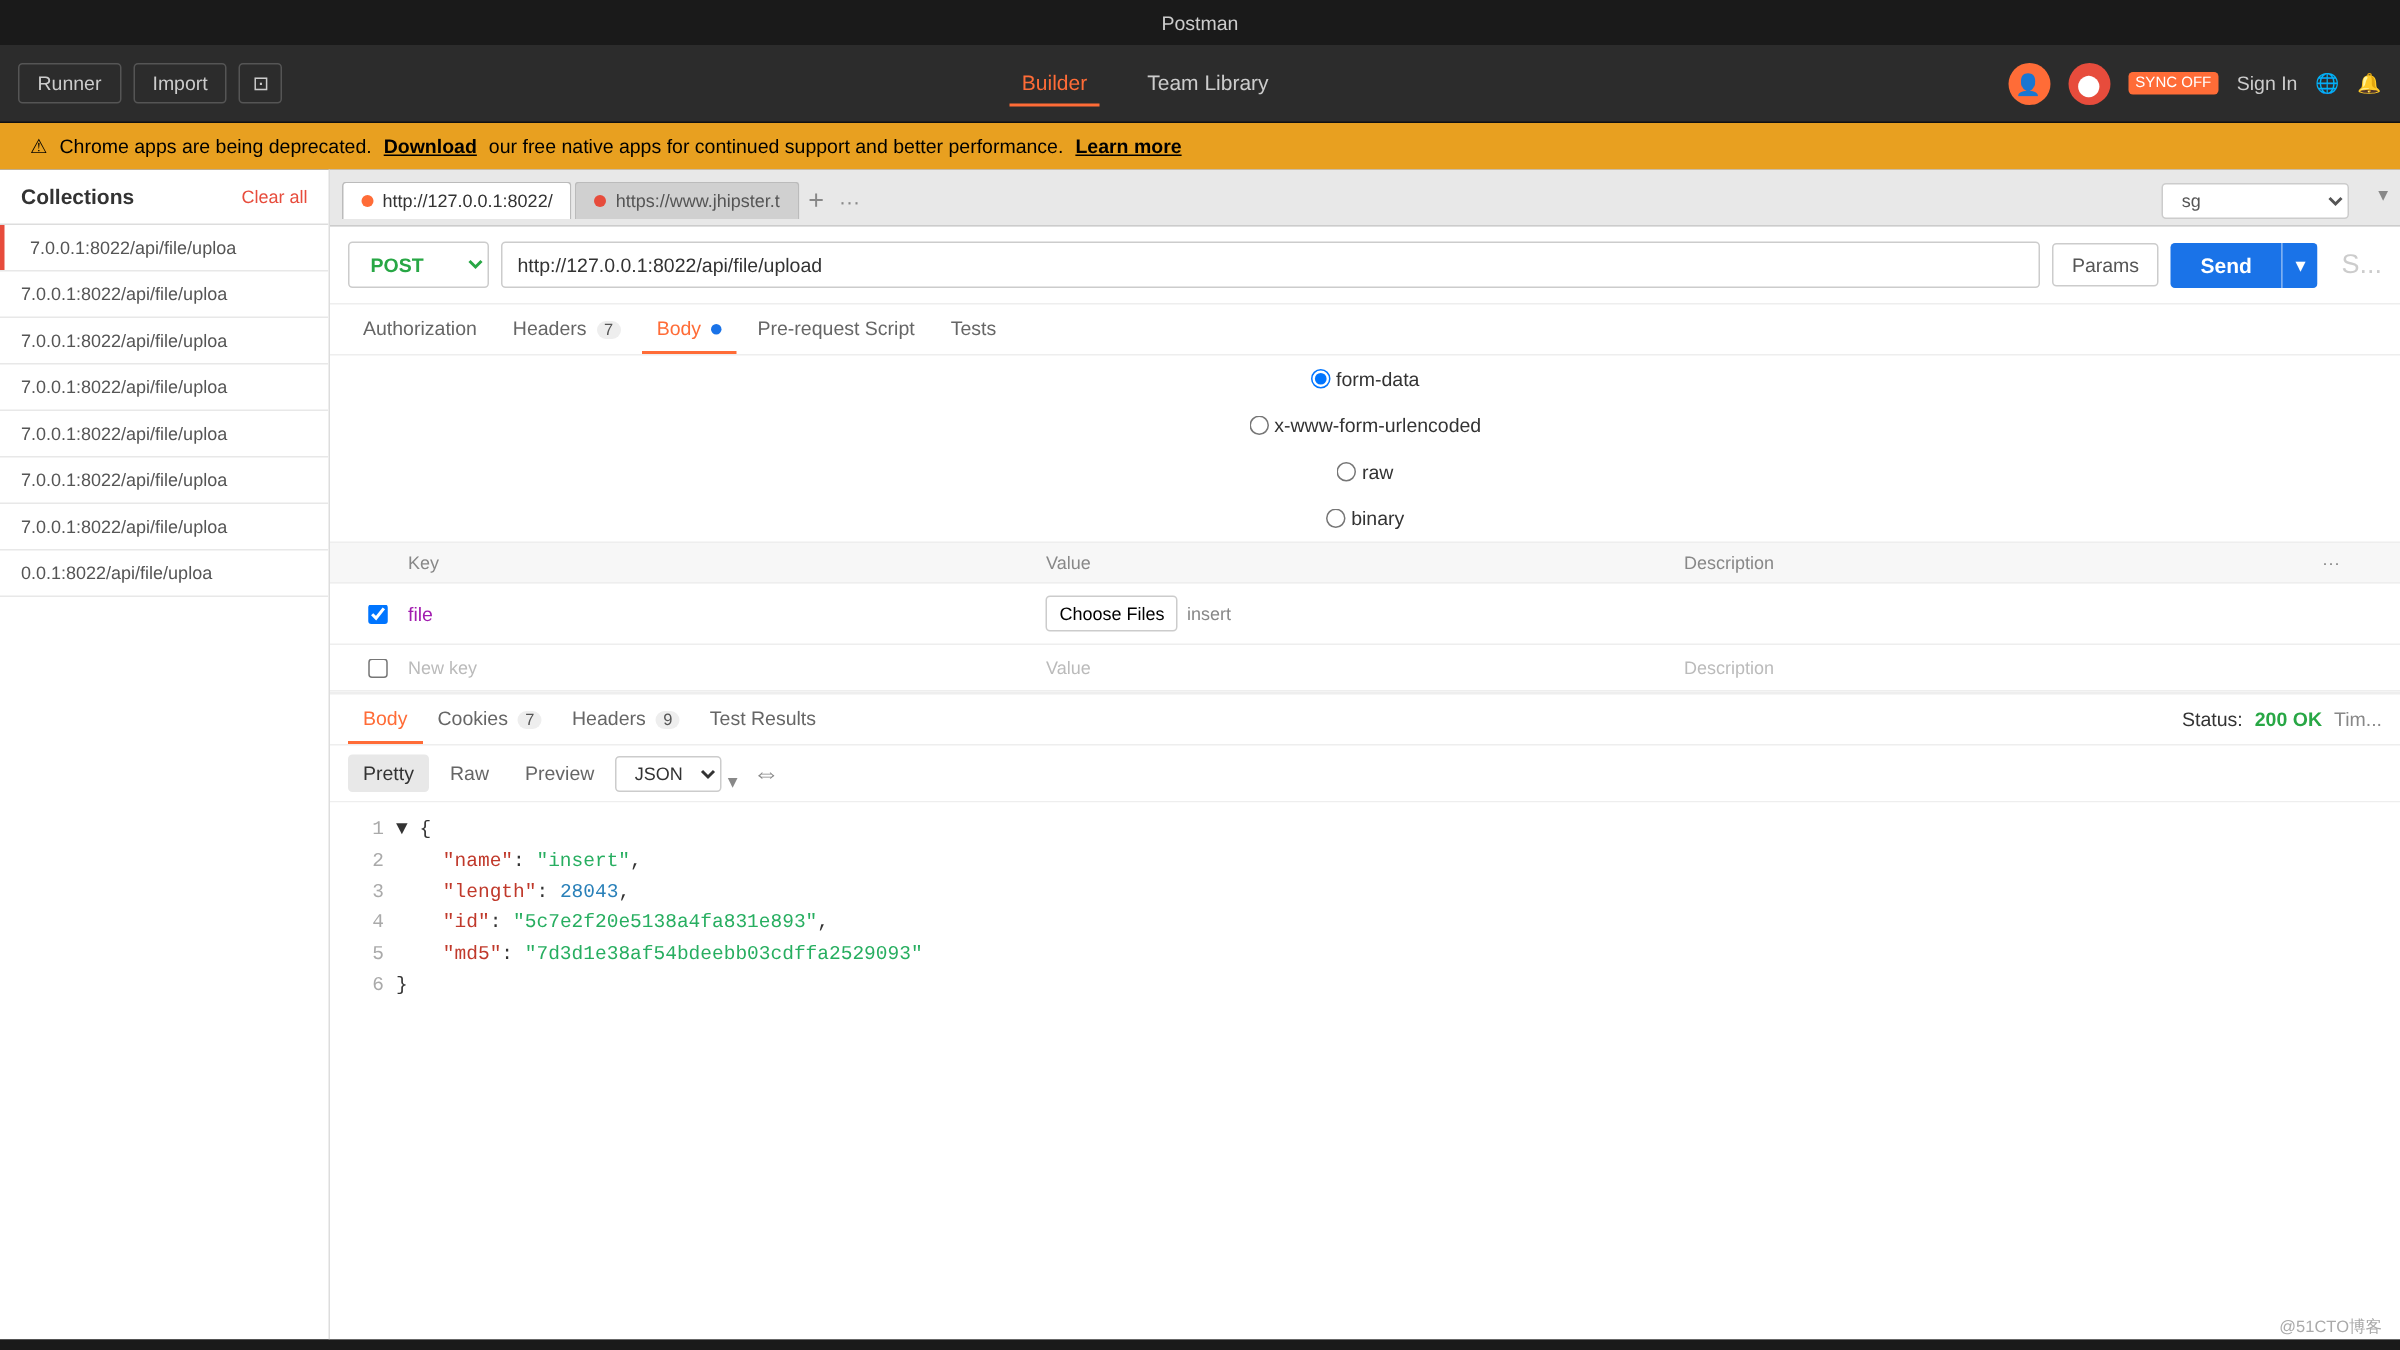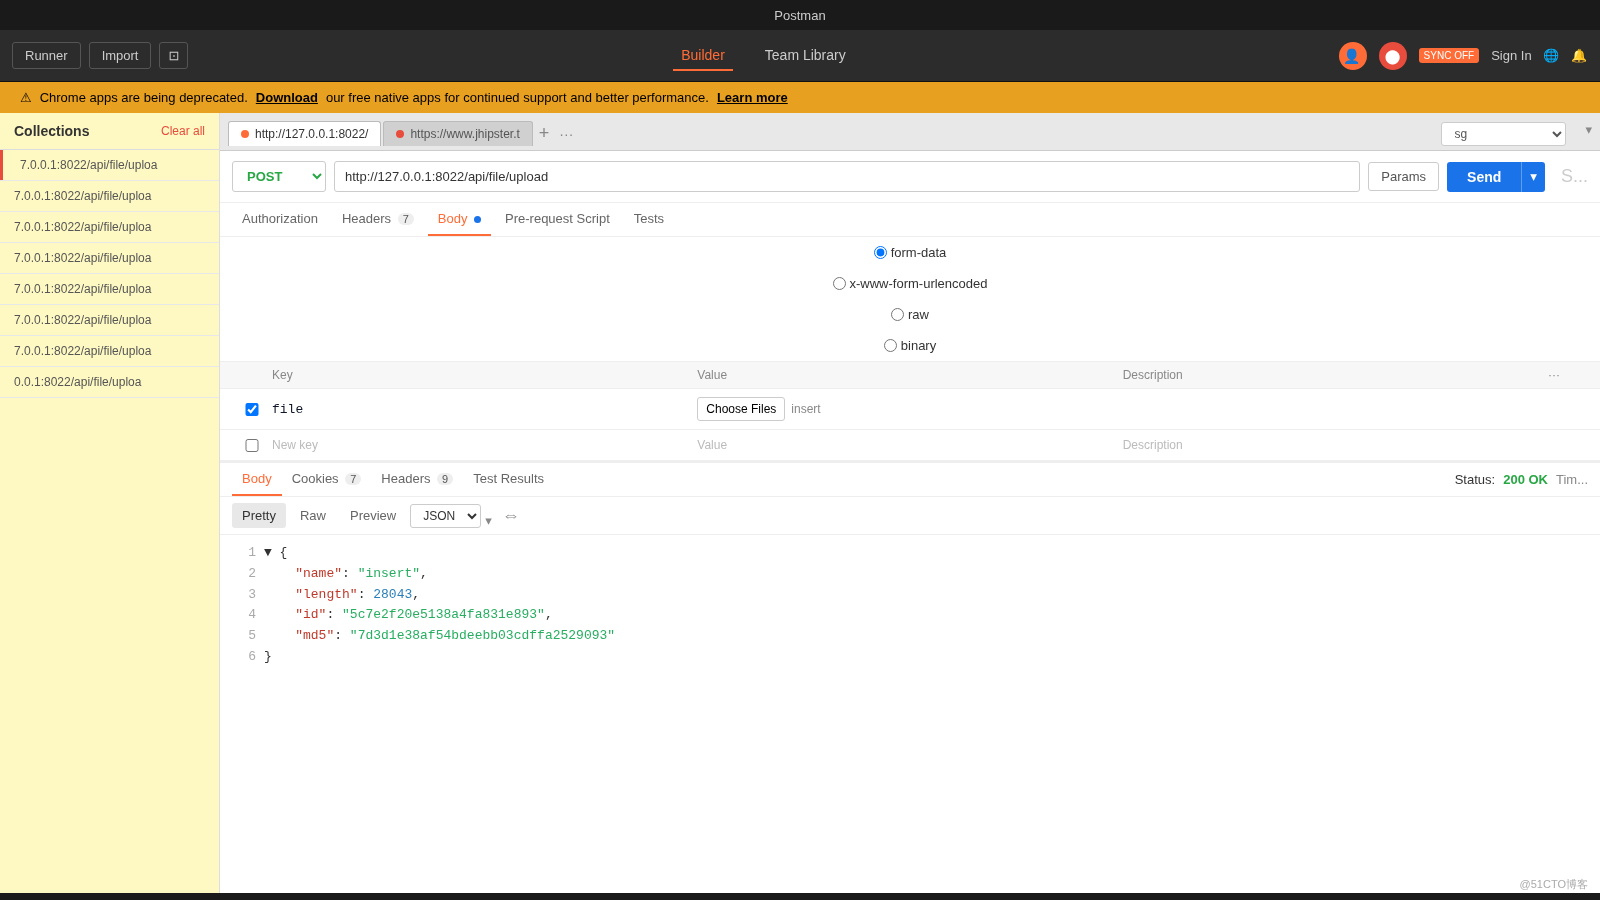--- a/index.html
+++ b/index.html
@@ -109,21 +109,21 @@
 
     
     .main-layout {
       display: flex;
       height: calc(900px - 30px - 52px - 38px);
     }
 
     
     .sidebar {
       width: 220px;
-      background: #fef9c3;
+      background: #ffffff;
       border-right: 1px solid #ddd;
       display: flex;
       flex-direction: column;
       overflow: hidden;
     }
     .sidebar-header {
       display: flex;
       justify-content: space-between;
       align-items: center;
       padding: 10px 14px;
@@ -363,21 +363,21 @@
     .form-table-row {
       display: grid;
       grid-template-columns: 40px 1fr 1fr 1fr 40px;
       padding: 8px 12px;
       border-bottom: 1px solid #eee;
       align-items: center;
     }
     .form-table-row input[type=checkbox] {
       cursor: pointer;
     }
-    .key-cell { font-size: 13px; color: #0f172a; font-family: Liberation Mono, monospace; }
+    .key-cell { font-size: 13px; color: #a21caf; }
     .value-cell { display: flex; align-items: center; gap: 6px; }
     .choose-files-btn {
       background: #fff;
       border: 1px solid #ccc;
       padding: 4px 8px;
       border-radius: 3px;
       font-size: 12px;
       cursor: pointer;
     }
     .insert-text { font-size: 12px; color: #888; }

